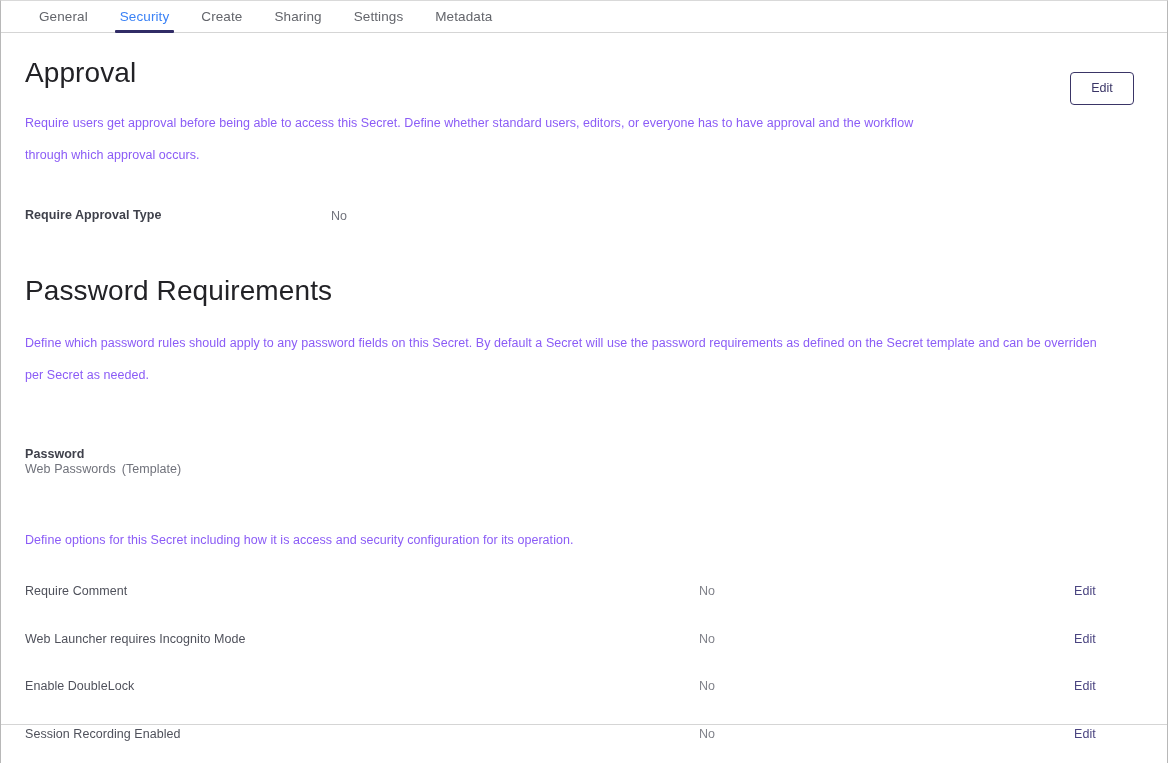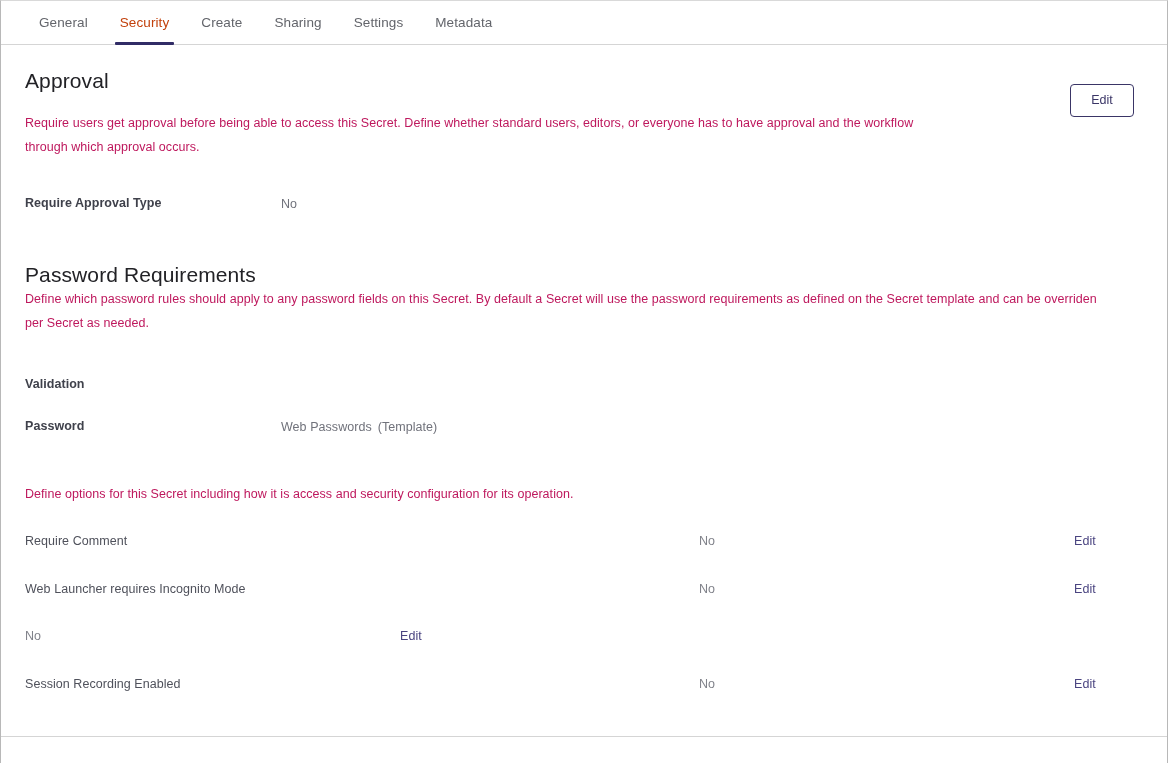--- a/index.html
+++ b/index.html
@@ -21,41 +21,41 @@
     background: #ffffff;
     border-left: 1px solid #b8b8b8;
     border-right: 1px solid #b8b8b8;
     border-top: 1px solid #d9d9d9;
     overflow: hidden;
   }
 
   
   .tabbar {
     position: relative;
-    height: 44px;
+    height: 32px;
     border-bottom: 1px solid #d5d5d5;
     display: flex;
     align-items: stretch;
     padding-left: 22px;
     background: #ffffff;
   }
   .tab {
     position: relative;
     display: flex;
     align-items: center;
     padding: 0 16px;
     font-size: 13.5px;
     color: #63656b;
     letter-spacing: .1px;
     cursor: pointer;
     user-select: none;
     white-space: nowrap;
   }
   .tab.active {
-    color: #c2410c;
+    color: #3b82f6;
   }
   .tab.active::after {
     content: "";
     position: absolute;
     left: 11px;
     right: 11px;
     bottom: -1px;
     height: 3px;
     background: #312c66;
     border-radius: 1px;
@@ -64,31 +64,31 @@
   
   .content {
     padding: 0 24px;
     position: relative;
     height: 709px;
   }
 
   .section { position: relative; }
 
   .section-title {
-    font-size: 21px;
+    font-size: 28px;
     font-weight: 400;
     color: #222226;
     letter-spacing: .1px;
     margin: 0;
   }
 
   .section-desc {
     font-size: 12.5px;
-    color: #be185d;
-    line-height: 24px;
+    color: #8b5cf6;
+    line-height: 32px;
     margin: 0;
     max-width: 1070px;
     letter-spacing: .05px;
   }
 
   
   #approval-section { padding-top: 24px; }
   #approval-title { margin-bottom: 18px; }
   #approval-desc  { max-width: 930px; }
 
@@ -109,46 +109,46 @@
     cursor: pointer;
     padding: 0;
   }
 
   
   .field-row {
     display: flex;
     align-items: flex-start;
   }
   .field-label {
-    width: 256px;
+    width: 306px;
     flex: none;
     font-size: 12.5px;
     color: #4b4d57;
     letter-spacing: .05px;
   }
   .field-label.strong { font-weight: 700; color: #3f414b; }
   .field-value {
     font-size: 12.5px;
     color: #70727b;
     letter-spacing: .05px;
     line-height: 17px;
   }
   .field-value.italic { font-style: italic; color: #5d5f6a; }
   .field-value .muted-gap { display: inline-block; width: 6px; }
 
   #approval-field { margin-top: 37px; }
 
   
   #password-section { padding-top: 50px; }
-  #password-title { }
+  #password-title { margin-bottom: 20px; }
   #password-desc  { max-width: 1075px; }
 
   #validation-row { margin-top: 28px; align-items: flex-start; }
   #validation-row .field-label { padding-top: 14px; }
-  #password-row   { margin-top: 28px; }
+  #password-row   { margin-top: 28px; flex-direction: column; }
 
   
   #other-section { padding-top: 46px; }
   #other-title { margin-bottom: 18px; }
   #other-desc { margin-bottom: 0; }
 
   .opt-list { margin-top: 28px; }
   .opt-row {
     display: flex;
     align-items: flex-start;
@@ -223,21 +223,20 @@
         <div class="field-label strong">Require Approval Type</div>
         <div class="field-value">No</div>
       </div>
     </div>
 
     <div class="section" id="password-section">
       <h2 class="section-title" id="password-title">Password Requirements</h2>
       <p class="section-desc" id="password-desc">Define which password rules should apply to any password fields on this Secret. By default a Secret will use the password requirements as defined on the Secret template and can be overriden per Secret as needed.</p>
 
       <div class="field-row" id="validation-row">
-        <div class="field-label strong">Validation</div>
       </div>
 
       <div class="field-row" id="password-row">
         <div class="field-label strong">Password</div>
         <div class="field-value">
           <span>Web Passwords</span><span class="muted-gap"></span><span>(Template)</span>
         </div>
       </div>
     </div>
 
@@ -252,20 +251,21 @@
           <a class="opt-edit" href="#">Edit</a>
         </div>
 
         <div class="opt-row">
           <div class="opt-name">Web Launcher requires Incognito Mode</div>
           <div class="opt-value">No</div>
           <a class="opt-edit" href="#">Edit</a>
         </div>
 
         <div class="opt-row">
+          <div class="opt-name">Enable DoubleLock</div>
           <div class="opt-value">No</div>
           <a class="opt-edit" href="#">Edit</a>
         </div>
 
         <div class="opt-row">
           <div class="opt-name">Session Recording Enabled</div>
           <div class="opt-value">No</div>
           <a class="opt-edit" href="#">Edit</a>
         </div>
 

